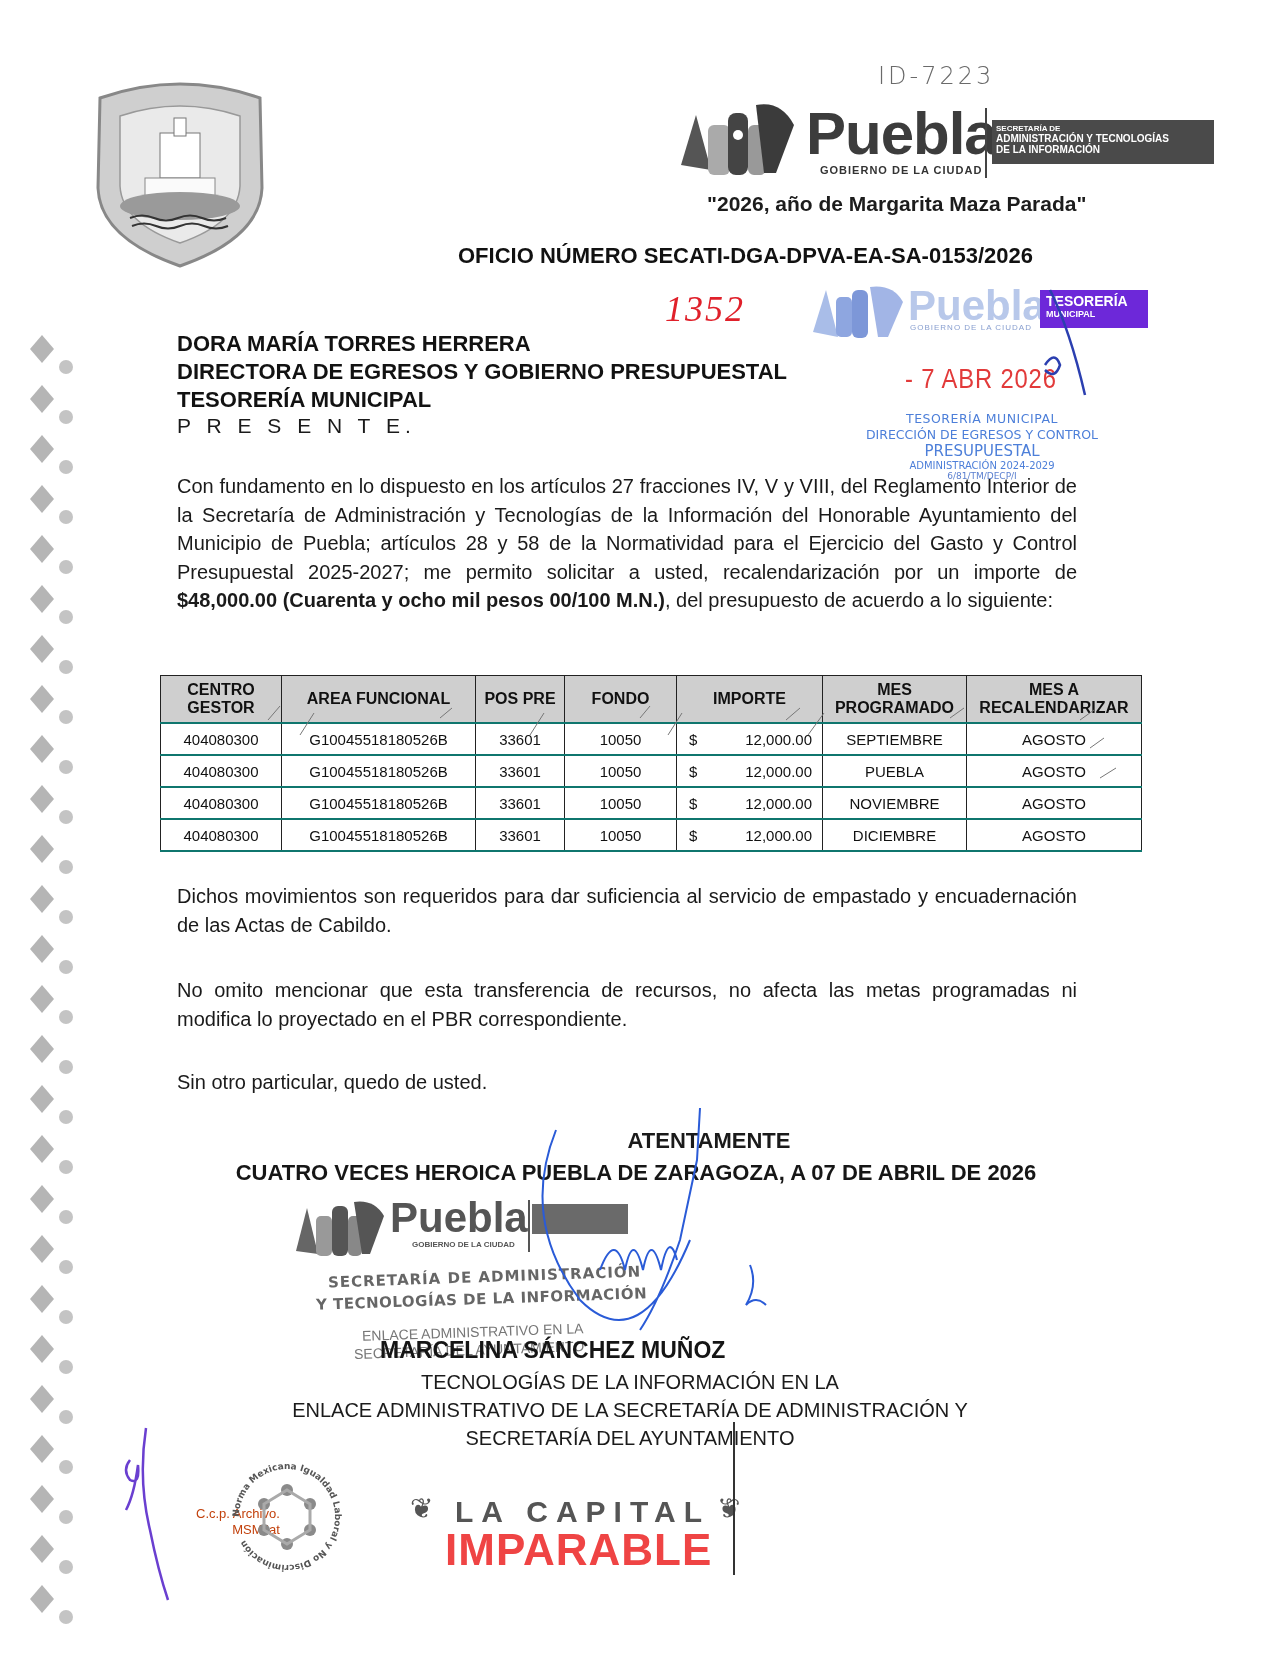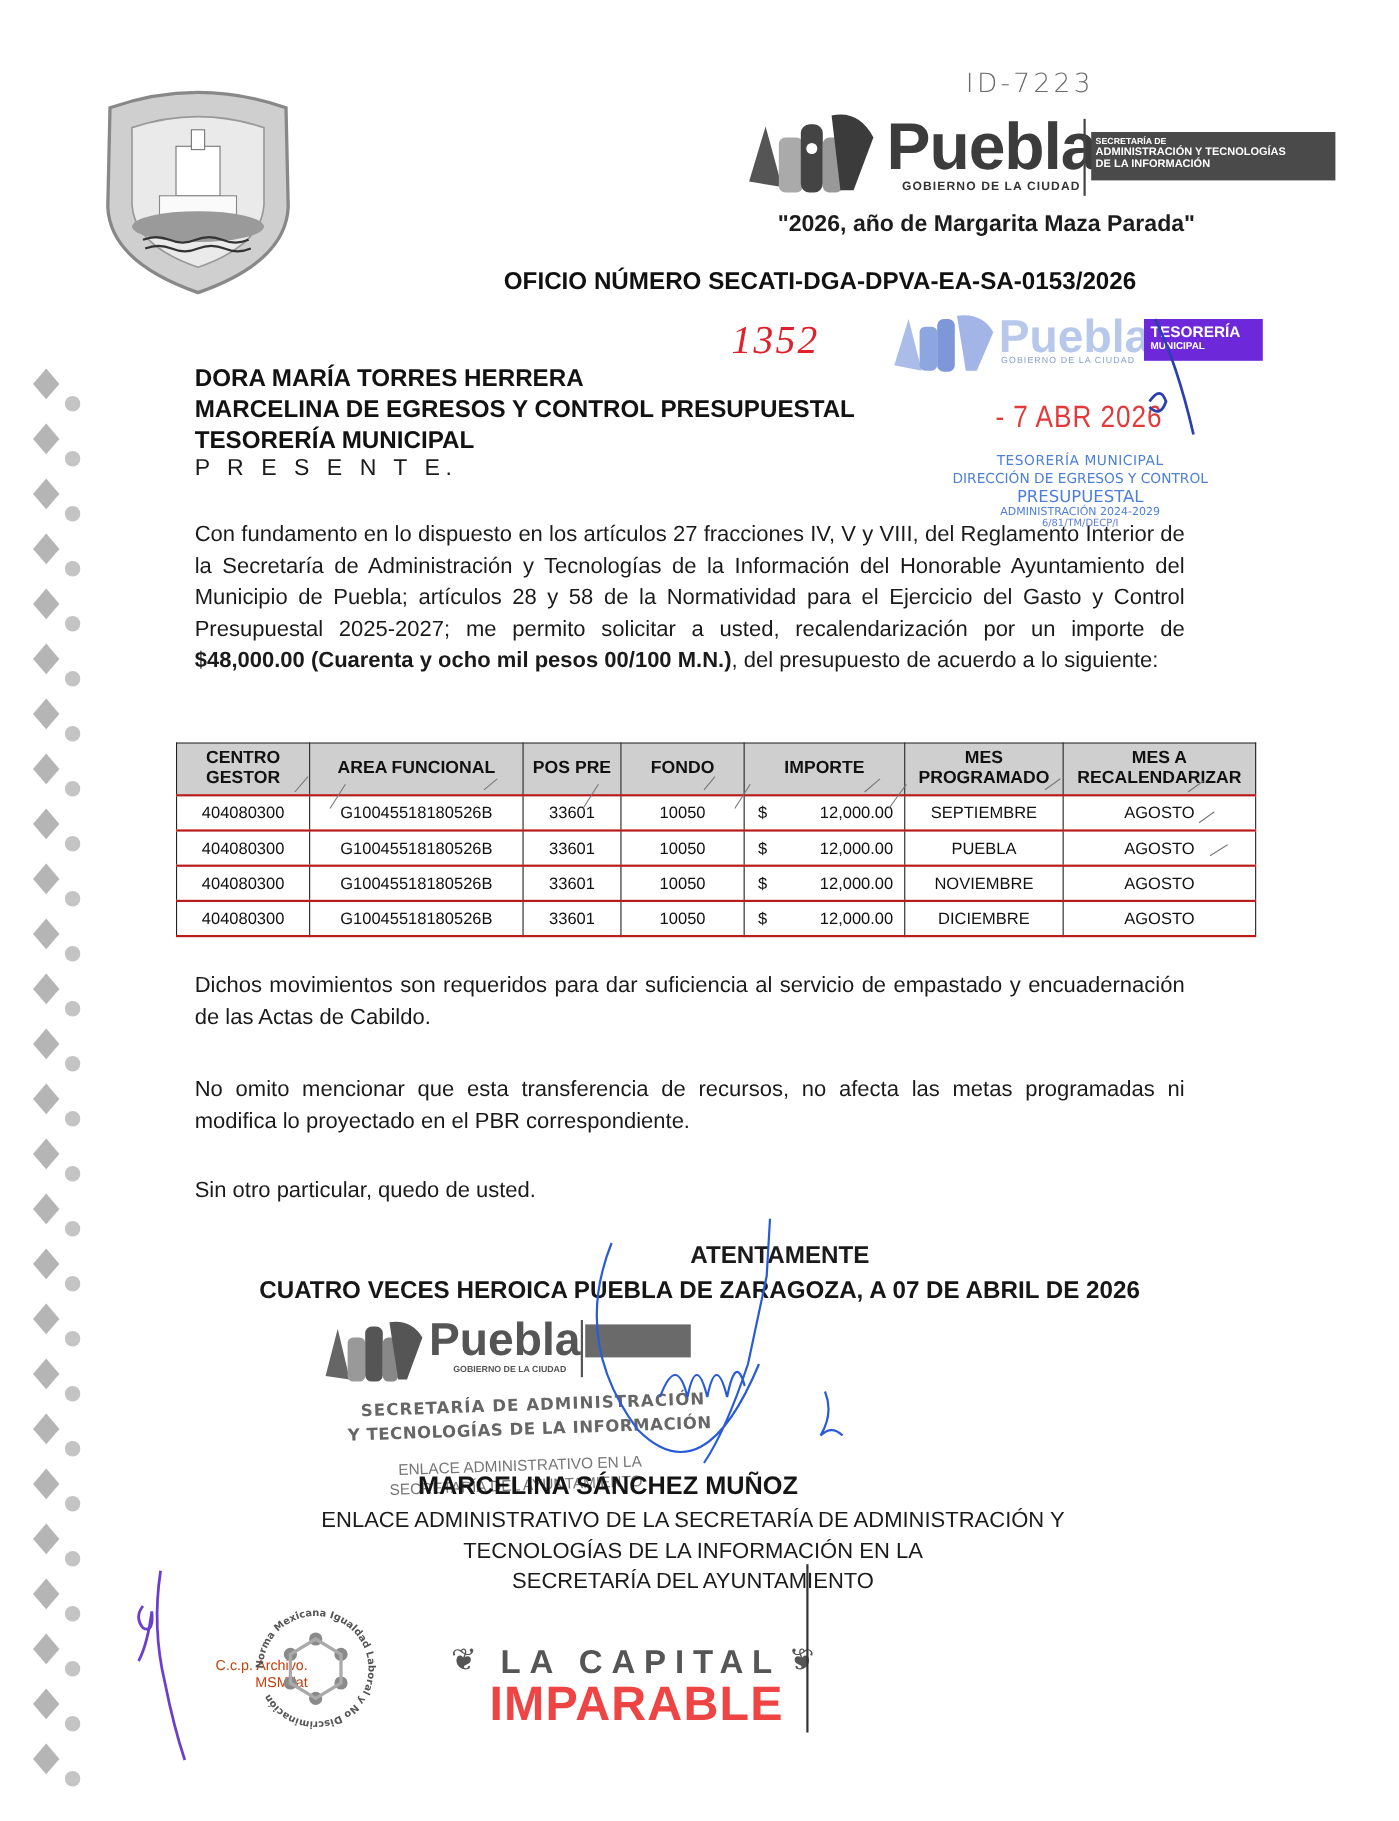--- a/index.html
+++ b/index.html
@@ -53,21 +53,21 @@
   .p2 { top:882px; }
   .p3 { top:976px; }
   .p4 { top:1068px; }
   b { font-weight:bold; }
 
   
   .tbl { left:160px; top:675px; border-collapse:collapse; font-size:15px; }
   .tbl th, .tbl td { border:1px solid #222; }
   .tbl th { background:#cfcfcf; font-weight:bold; font-size:16px; height:46px; line-height:18px; text-align:center; padding:0 4px; color:#111; }
   .tbl td { height:30px; text-align:center; padding:0 4px; color:#111; }
-  .tbl tr { border-bottom:2px solid #b91c1c; }
+  .tbl tr { border-bottom:2px solid #0f766e; }
   .tbl .c1 { width:112px; } .tbl .c2 { width:185px; } .tbl .c3 { width:80px; }
   .tbl .c4 { width:103px; } .tbl .c5 { width:137px; } .tbl .c6 { width:135px; } .tbl .c7 { width:166px; }
   .imp { display:flex; justify-content:space-between; padding:0 6px 0 8px; }
 
   
   .atent { left:0; width:1272px; top:1128px; text-align:center; font-size:22px; font-weight:bold; padding-left:90px; box-sizing:border-box;margin-left:28px; }
   .place { left:0; width:1272px; top:1160px; text-align:center; font-size:22px; font-weight:bold; color:#161616; }
 
   .seal-art { left:292px; top:1196px; width:95px; height:62px; }
   .seal-word { left:390px; top:1196px; font-size:42px; font-weight:bold; color:#555; line-height:44px; }
@@ -209,21 +209,21 @@
 <div class="abs blue-stamp">
   <div class="s1">TESORERÍA MUNICIPAL</div>
   <div class="s2">DIRECCIÓN DE EGRESOS Y CONTROL</div>
   <div class="s3">PRESUPUESTAL</div>
   <div class="s4">ADMINISTRACIÓN 2024-2029</div>
   <div class="s5">6/81/TM/DECP/I</div>
 </div>
 
 <div class="abs addressee">
   <div>DORA MARÍA TORRES HERRERA</div>
-  <div>MARCELINA DE EGRESOS Y CONTROL PRESUPUESTAL</div>
+  <div>DIRECTORA DE EGRESOS Y GOBIERNO PRESUPUESTAL</div>
   <div>TESORERÍA MUNICIPAL</div>
 </div>
 <div class="abs presente">P R E S E N T E.</div>
 
 <div class="abs para p1"><span>Con fundamento en lo dispuesto en los artículos 27 fracciones IV, V y VIII, del Reglamento Interior de la Secretaría de Administración y Tecnologías de la Información del Honorable Ayuntamiento del Municipio de Puebla; artículos 28 y 58 de la Normatividad para el Ejercicio del Gasto y Control Presupuestal 2025-2027; me permito solicitar a usted, recalendarización por un importe de </span><b>$48,000.00 (Cuarenta y ocho mil pesos 00/100 M.N.)</b><span>, del presupuesto de acuerdo a lo siguiente:</span></div>
 
 <table class="abs tbl">
   <thead>
     <tr>
       <th class="c1">CENTRO GESTOR</th>
@@ -315,22 +315,22 @@
 <div class="abs seal-sub">GOBIERNO DE LA CIUDAD</div>
 <div class="abs seal-bar"></div>
 <div class="abs seal-box"></div>
 <div class="abs seal-t1">SECRETARÍA DE ADMINISTRACIÓN</div>
 <div class="abs seal-t2">Y TECNOLOGÍAS DE LA INFORMACIÓN</div>
 <div class="abs seal-t3">ENLACE ADMINISTRATIVO EN LA</div>
 <div class="abs seal-t4">SECRETARÍA DEL AYUNTAMIENTO</div>
 
 <div class="abs signer">MARCELINA SÁNCHEZ MUÑOZ</div>
 <div class="abs signer-title">
+  <div>TECNOLOGÍAS DE LA INFORMACIÓN EN LA</div>
   <div>ENLACE ADMINISTRATIVO DE LA SECRETARÍA DE ADMINISTRACIÓN Y</div>
-  <div>TECNOLOGÍAS DE LA INFORMACIÓN EN LA</div>
   <div>SECRETARÍA DEL AYUNTAMIENTO</div>
 </div>
 
 <div class="abs ccp">
   <div>C.c.p. Archivo.</div>
   <div>MSM/lat</div>
 </div>
 
 <div class="abs norma">
   <svg viewBox="0 0 118 118" width="118" height="118">

